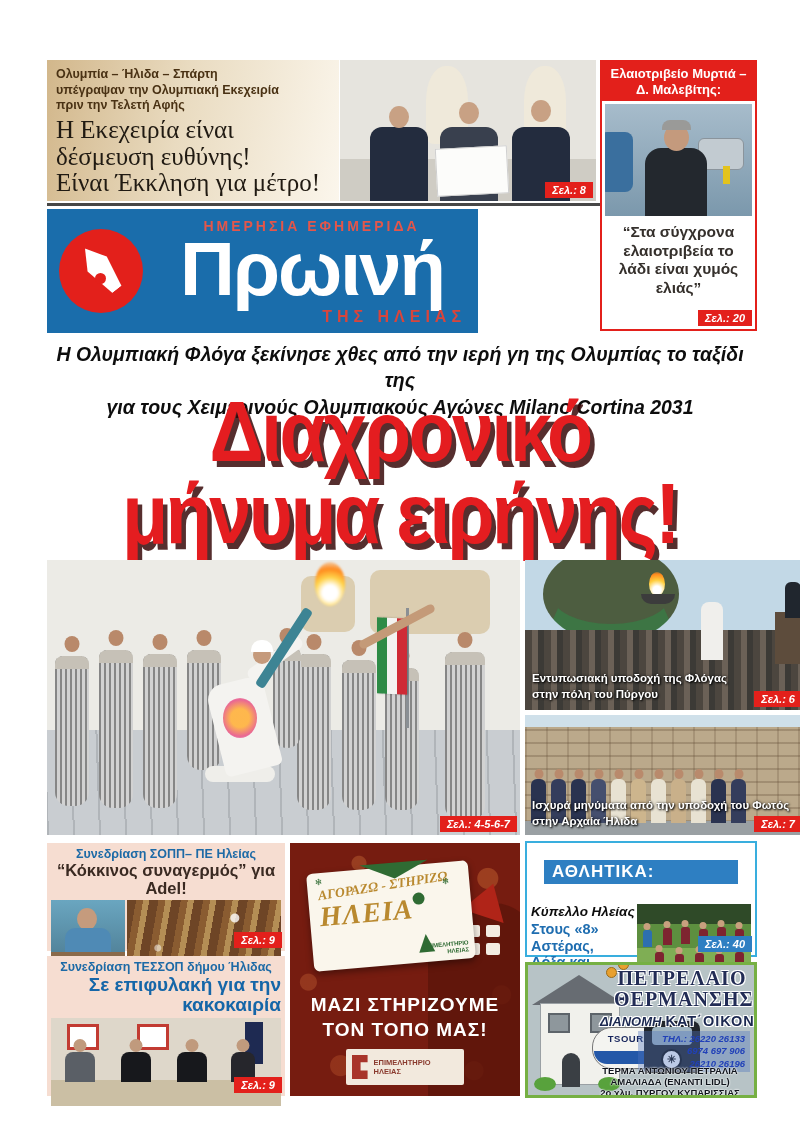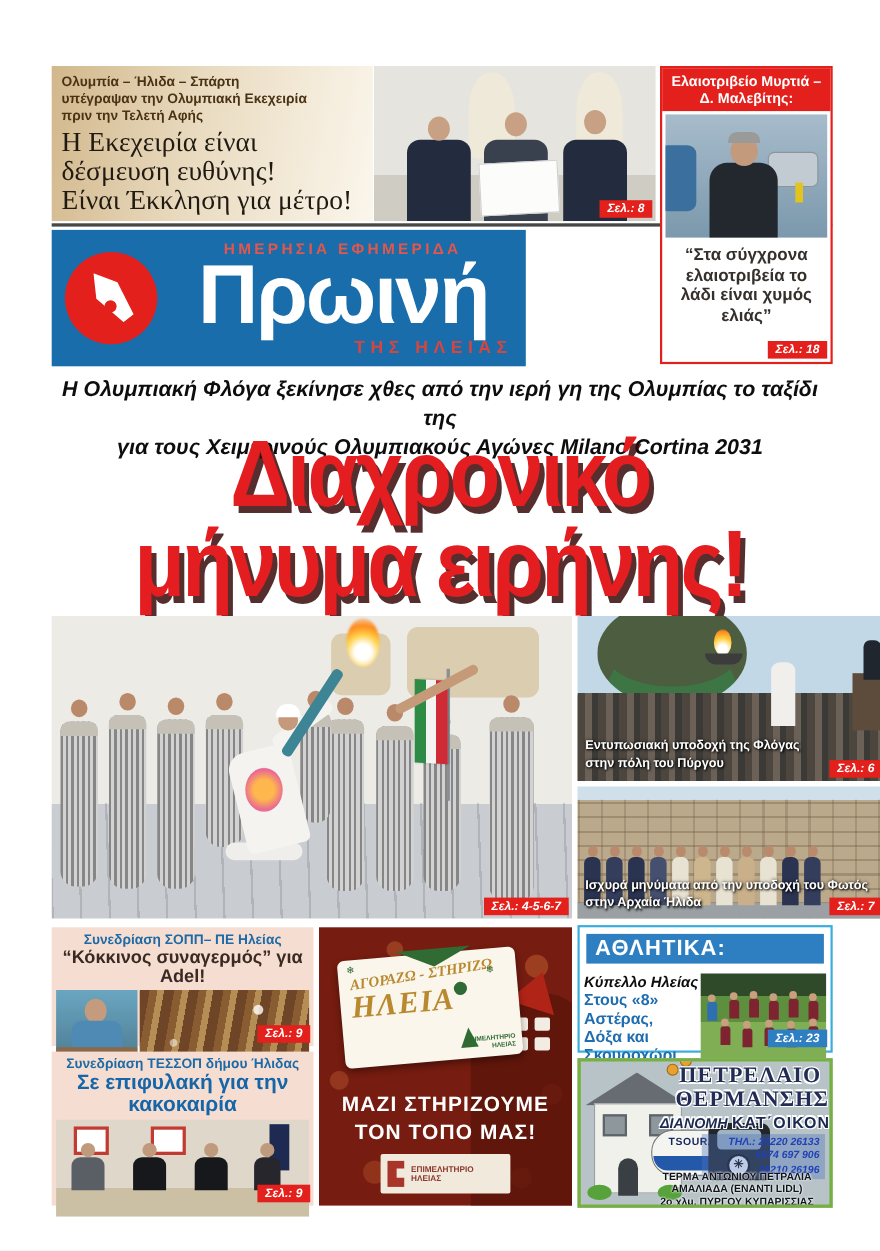--- a/index.html
+++ b/index.html
@@ -128,21 +128,21 @@
     width:9px;height:10px;border-radius:50%;background:#b98a6c;}
   .cap-line{position:absolute;left:7px;color:#fff;font-weight:bold;font-size:11.5px;
     text-shadow:1px 1px 2px #000,0 0 3px rgba(0,0,0,.8);line-height:1.2;}
 
   
   .pink-block{left:47px;width:238px;background:#f6ddd1;box-sizing:border-box;padding:4px;}
   #blockA{top:843px;height:108px;}
   #blockB{top:956px;height:140px;}
   .bk-kicker{text-align:center;color:#1d6aa6;font-weight:bold;font-size:12.5px;line-height:1.15;}
   #blockA .bk-head{text-align:center;color:#3a2a22;font-weight:bold;font-size:16.5px;line-height:1.05;margin:1px 0 3px 0;}
-  #blockB .bk-head{text-align:center;color:#1566a8;font-weight:bold;font-size:19px;line-height:1.05;margin:1px 0 3px 0;}
+  #blockB .bk-head{text-align:right;color:#1566a8;font-weight:bold;font-size:19px;line-height:1.05;margin:1px 0 3px 0;}
   #blockA .photos{position:relative;height:60px;display:flex;gap:2px;}
   #pA-portrait{position:relative;width:74px;background:linear-gradient(#6aa6c0,#4f7f96);overflow:hidden;}
   #pA-flood{position:relative;flex:1;overflow:hidden;
     background:repeating-linear-gradient(100deg,#6e4526 0 9px,#8a5c31 9px 16px,#b48e55 16px 22px);}
   #pA-flood .foam{position:absolute;inset:0;
     background:radial-gradient(circle at 70% 30%,rgba(255,255,255,.8) 0 4px,transparent 5px),
                radial-gradient(circle at 85% 70%,rgba(255,255,255,.7) 0 5px,transparent 6px),
                radial-gradient(circle at 20% 80%,rgba(255,255,255,.5) 0 3px,transparent 4px);}
   #pB-photo{position:relative;height:88px;background:#ded7ca;overflow:hidden;}
   .window-red{position:absolute;width:26px;height:20px;background:#fff;border:3px solid #c23b32;top:6px;}
@@ -191,21 +191,21 @@
   #sponsor-box{position:absolute;left:56px;top:206px;width:118px;height:36px;background:#f2e9dd;
     display:flex;align-items:center;padding:0 6px;box-sizing:border-box;border-radius:2px;}
   #sponsor-logo{width:16px;height:24px;background:
     linear-gradient(#a8342a 0 100%);margin-right:6px;
     clip-path:polygon(0 0,100% 0,100% 30%,55% 30%,55% 65%,100% 65%,100% 100%,0 100%);}
   #sponsor-text{color:#8a3a2e;font-weight:bold;font-size:7.5px;line-height:1.25;}
 
   
   #sports{left:525px;top:841px;width:232px;height:116px;box-sizing:border-box;
     border:2px solid #39aede;background:#fff;}
-  #sports-band{margin:6px;background:#2e7fc2;color:#fff;font-weight:bold;font-size:20px;
+  #sports-band{margin:17px;background:#2e7fc2;color:#fff;font-weight:bold;font-size:17px;
     letter-spacing:1px;padding:2px 8px;}
   #sports-body{position:relative;display:flex;padding:3px 4px;}
   #sports-kicker{font-style:italic;font-weight:bold;font-size:13.5px;color:#0d0d0d;}
   #sports-head{color:#1e6db0;font-weight:bold;font-size:14.5px;line-height:1.15;margin-top:2px;width:96px;}
   #team-photo{position:relative;flex:1;height:80px;margin-left:2px;overflow:hidden;
     background:linear-gradient(#2f4a28 0 20px,#5d8f3f 20px 55%,#7fae54 55% 100%);}
   .player{position:absolute;width:9px;height:17px;background:#7e2430;border-radius:3px 3px 0 0;}
   .player::before{content:"";position:absolute;top:-7px;left:50%;transform:translateX(-50%);
     width:7px;height:7px;border-radius:50%;background:#c9a07e;}
   .player.gk{background:#2d6fb0;}
@@ -291,21 +291,21 @@
     </div>
     <div id="oil-photo">
       <div style="position:absolute;left:-6px;top:28px;width:34px;height:60px;background:#3a6f9e;border-radius:8px;"></div>
       <div style="position:absolute;right:8px;top:34px;width:44px;height:30px;background:#c2cbd1;border-radius:6px;border:1px solid #8a949c;"></div>
       <div style="position:absolute;right:22px;top:62px;width:7px;height:18px;background:#e3c31d;"></div>
       <div style="position:absolute;left:40px;top:44px;width:62px;height:70px;background:#23282e;border-radius:16px 16px 0 0;"></div>
       <div style="position:absolute;left:59px;top:20px;width:25px;height:27px;border-radius:50%;background:#c49a7d;"></div>
       <div style="position:absolute;left:57px;top:16px;width:29px;height:10px;border-radius:8px 8px 0 0;background:#9a9a98;"></div>
     </div>
     <div id="oil-quote">“Στα σύγχρονα ελαιοτριβεία το λάδι είναι χυμός ελιάς”</div>
-    <div class="badge">Σελ.: 18</div>
+    <div class="badge">Σελ.: 20</div>
   </div>
 
   <div id="masthead" class="abs">
     <div id="logo-circle">
       <div id="logo-nib"></div>
       <div id="logo-dot"></div>
     </div>
     <div id="mh-tagline">ΗΜΕΡΗΣΙΑ ΕΦΗΜΕΡΙΔΑ</div>
     <div id="mh-title">Πρωινή</div>
     <div id="mh-subtitle">ΤΗΣ ΗΛΕΙΑΣ</div>
@@ -458,21 +458,21 @@
         <span class="player" style="left:62px;top:25px;"></span>
         <span class="player" style="left:80px;top:23px;"></span>
         <span class="player" style="left:98px;top:25px;"></span>
         <span class="player" style="left:18px;top:48px;"></span>
         <span class="player" style="left:38px;top:50px;"></span>
         <span class="player" style="left:58px;top:49px;"></span>
         <span class="player" style="left:78px;top:50px;"></span>
         <span class="player" style="left:98px;top:48px;"></span>
       </div>
     </div>
-    <div class="badge badge-blue">Σελ.: 23</div>
+    <div class="badge badge-blue">Σελ.: 40</div>
   </div>
 
   <div id="fuel-ad" class="abs">
     <div id="house">
       <div class="roof"></div>
       <div class="body"></div>
       <div class="win" style="left:16px;top:38px;"></div>
       <div class="win" style="left:58px;top:38px;"></div>
       <div class="door"></div>
       <div class="bush" style="left:2px;"></div>

